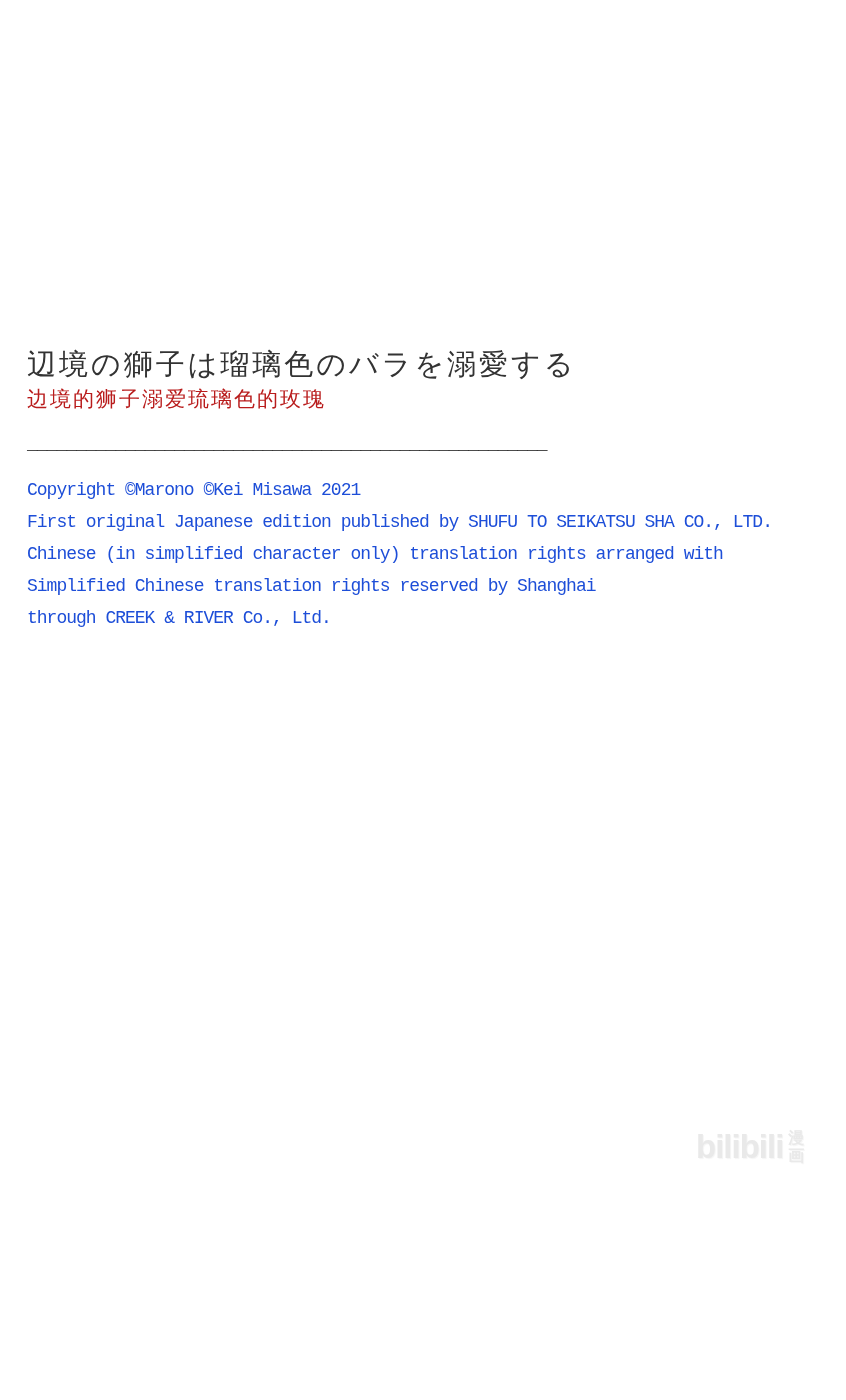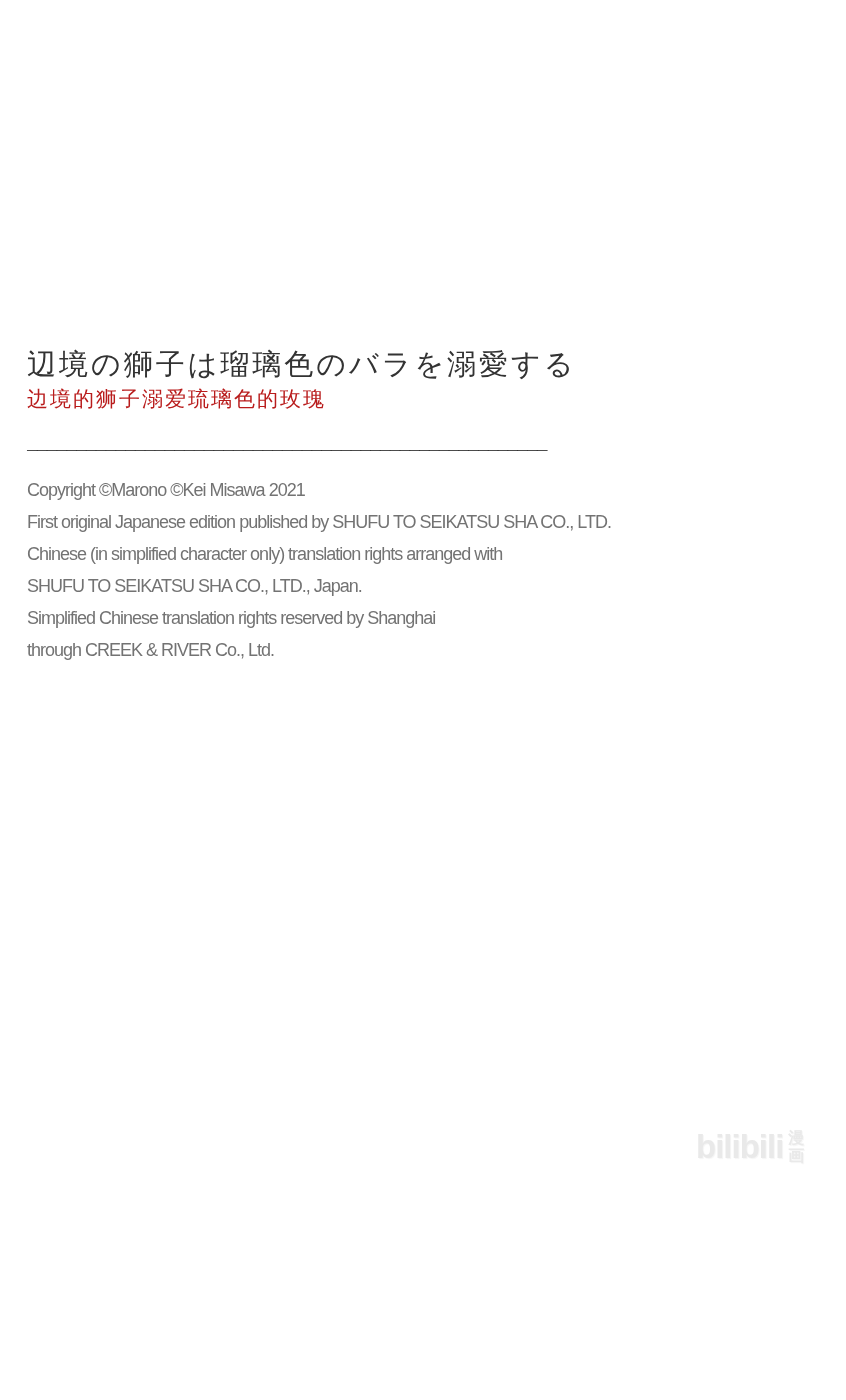--- a/index.html
+++ b/index.html
@@ -46,25 +46,25 @@
     font-family: "Liberation Mono", "DejaVu Sans Mono", monospace;
     font-size: 18px;
     letter-spacing: -1px;
     color: #333333;
     white-space: nowrap;
   }
   .copyright {
     position: absolute;
     left: 27px;
     top: 474px;
-    font-family: Liberation Sans, sans-serif;
+    font-family: Liberation Mono, monospace;
     font-size: 18px;
     letter-spacing: -1px;
     line-height: 32px;
-    color: #737373;
+    color: #1d4ed8;
   }
   .copyright .line {
     white-space: nowrap;
   }
   .watermark {
     position: absolute;
     left: 696px;
     top: 1128px;
     display: flex;
     align-items: center;
@@ -97,21 +97,20 @@
   <div class="title-ja">辺境の獅子は瑠璃色のバラを溺愛する</div>
 
   <div class="title-zh">边境的狮子溺爱琉璃色的玫瑰</div>
 
   <div class="divider">_____________________________________________________</div>
 
   <div class="copyright">
     <div class="line">Copyright ©Marono ©Kei Misawa 2021</div>
     <div class="line">First original Japanese edition published by SHUFU TO SEIKATSU SHA CO., LTD.</div>
     <div class="line">Chinese (in simplified character only) translation rights arranged with</div>
-    <div class="line">SHUFU TO SEIKATSU SHA CO., LTD., Japan.</div>
     <div class="line">Simplified Chinese translation rights reserved by Shanghai</div>
     <div class="line">through CREEK &amp; RIVER Co., Ltd.</div>
   </div>
 
   <div class="watermark">
     <span class="wm-brand">bilibili</span>
     <span class="wm-cjk">
       <span>漫</span>
       <span>画</span>
     </span>

